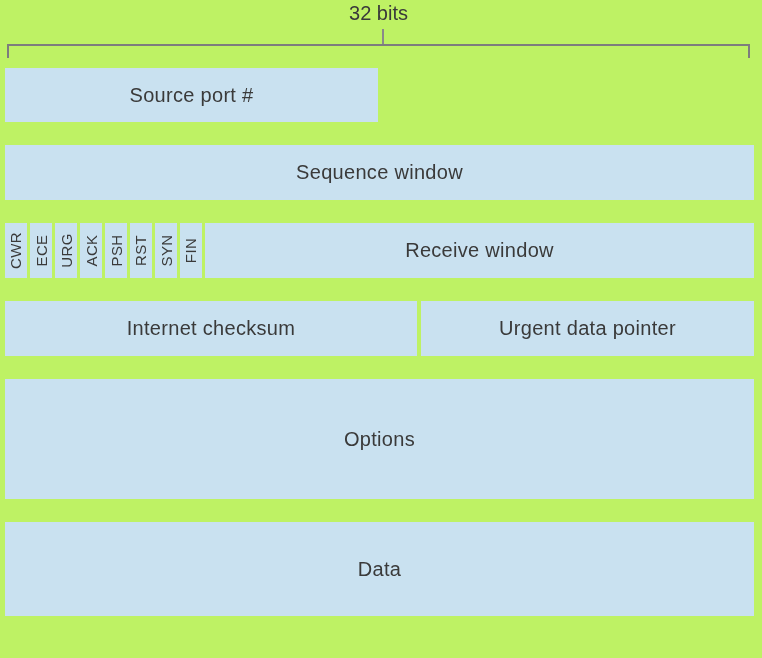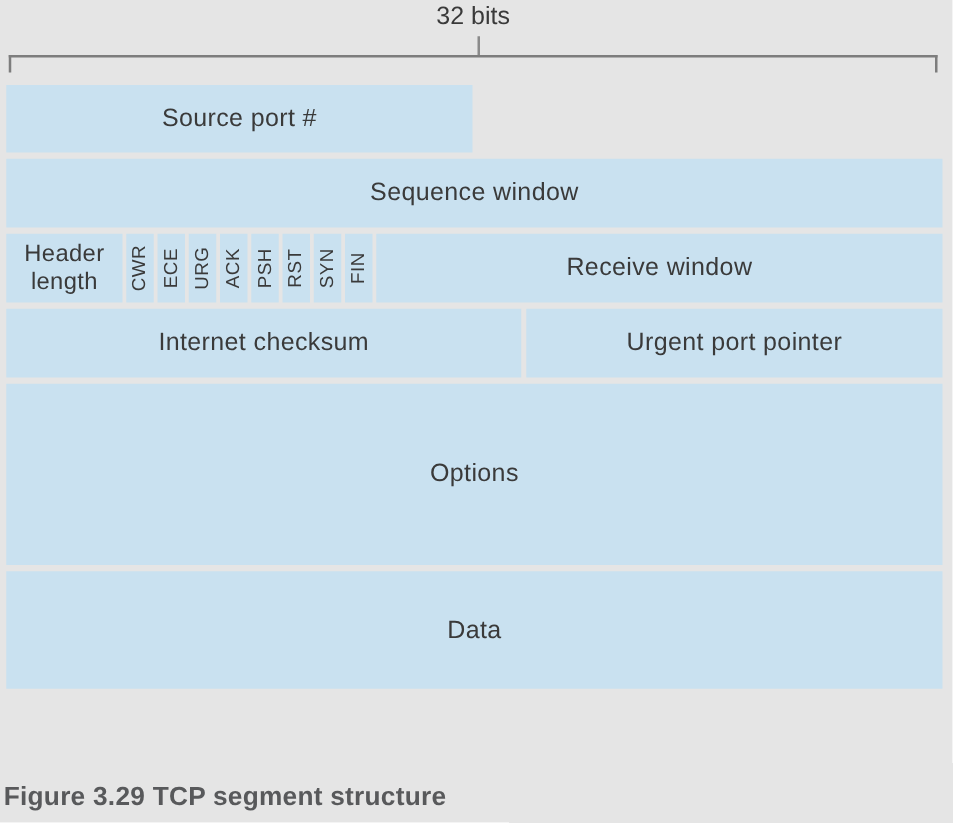--- a/index.html
+++ b/index.html
@@ -4,21 +4,21 @@
 <style>
   html, body {
     margin: 0;
     padding: 0;
     background: #ffffff;
   }
   .stage {
     position: relative;
     width: 762px;
     height: 658px;
-    background: #e5e5e5;
+    background: #bef264;
     font-family: "Liberation Sans", sans-serif;
     color: #3a3a3a;
     overflow: hidden;
   }
   
   .bits-label {
     position: absolute;
     left: 7px;
     top: 2px;
     width: 743px;
@@ -47,26 +47,26 @@
   
   .tcp-table {
     position: absolute;
     left: 5px;
     top: 68px;
     width: 749px;
   }
   .row {
     display: flex;
     gap: 4px;
-    margin-bottom: 5px;
+    margin-bottom: 23px;
   }
   .row.flagsrow { gap: 3px; }
   .h54  { height: 54px; }
   .h55  { height: 55px; }
-  .h119 { height: 145px; }
+  .h119 { height: 120px; }
   .h110 { height: 94px; }
   .cell {
     background: #c9e1f0;
     display: flex;
     align-items: center;
     justify-content: center;
     font-size: 20px;
     text-align: center;
     letter-spacing: 0.3px;
   }
@@ -106,21 +106,20 @@
     <div class="row h54">
       <div class="cell w-half1">Source port #</div>
     </div>
 
     <div class="row h55">
       <div class="cell flex1">Sequence window</div>
     </div>
 
 
     <div class="row h55 flagsrow">
-      <div class="cell w-hl">Header length</div>
       <div class="cell flagcell">
           <span class="rot">CWR</span>
         </div>
       <div class="cell flagcell">
           <span class="rot">ECE</span>
         </div>
       <div class="cell flagcell">
           <span class="rot">URG</span>
         </div>
       <div class="cell flagcell">
@@ -136,28 +135,27 @@
           <span class="rot">SYN</span>
         </div>
       <div class="cell flagcell">
           <span class="rot">FIN</span>
         </div>
       <div class="cell flex1">Receive window</div>
     </div>
 
     <div class="row h55">
       <div class="cell w-cksum">Internet checksum</div>
-      <div class="cell flex1">Urgent port pointer</div>
+      <div class="cell flex1">Urgent data pointer</div>
     </div>
 
     <div class="row h119">
       <div class="cell flex1">Options</div>
     </div>
 
     <div class="row h110">
       <div class="cell flex1">Data</div>
     </div>
 
   </div>
 
-  <div class="caption">Figure 3.29 TCP segment structure</div>
 
 </div>
 
 </body></html>

